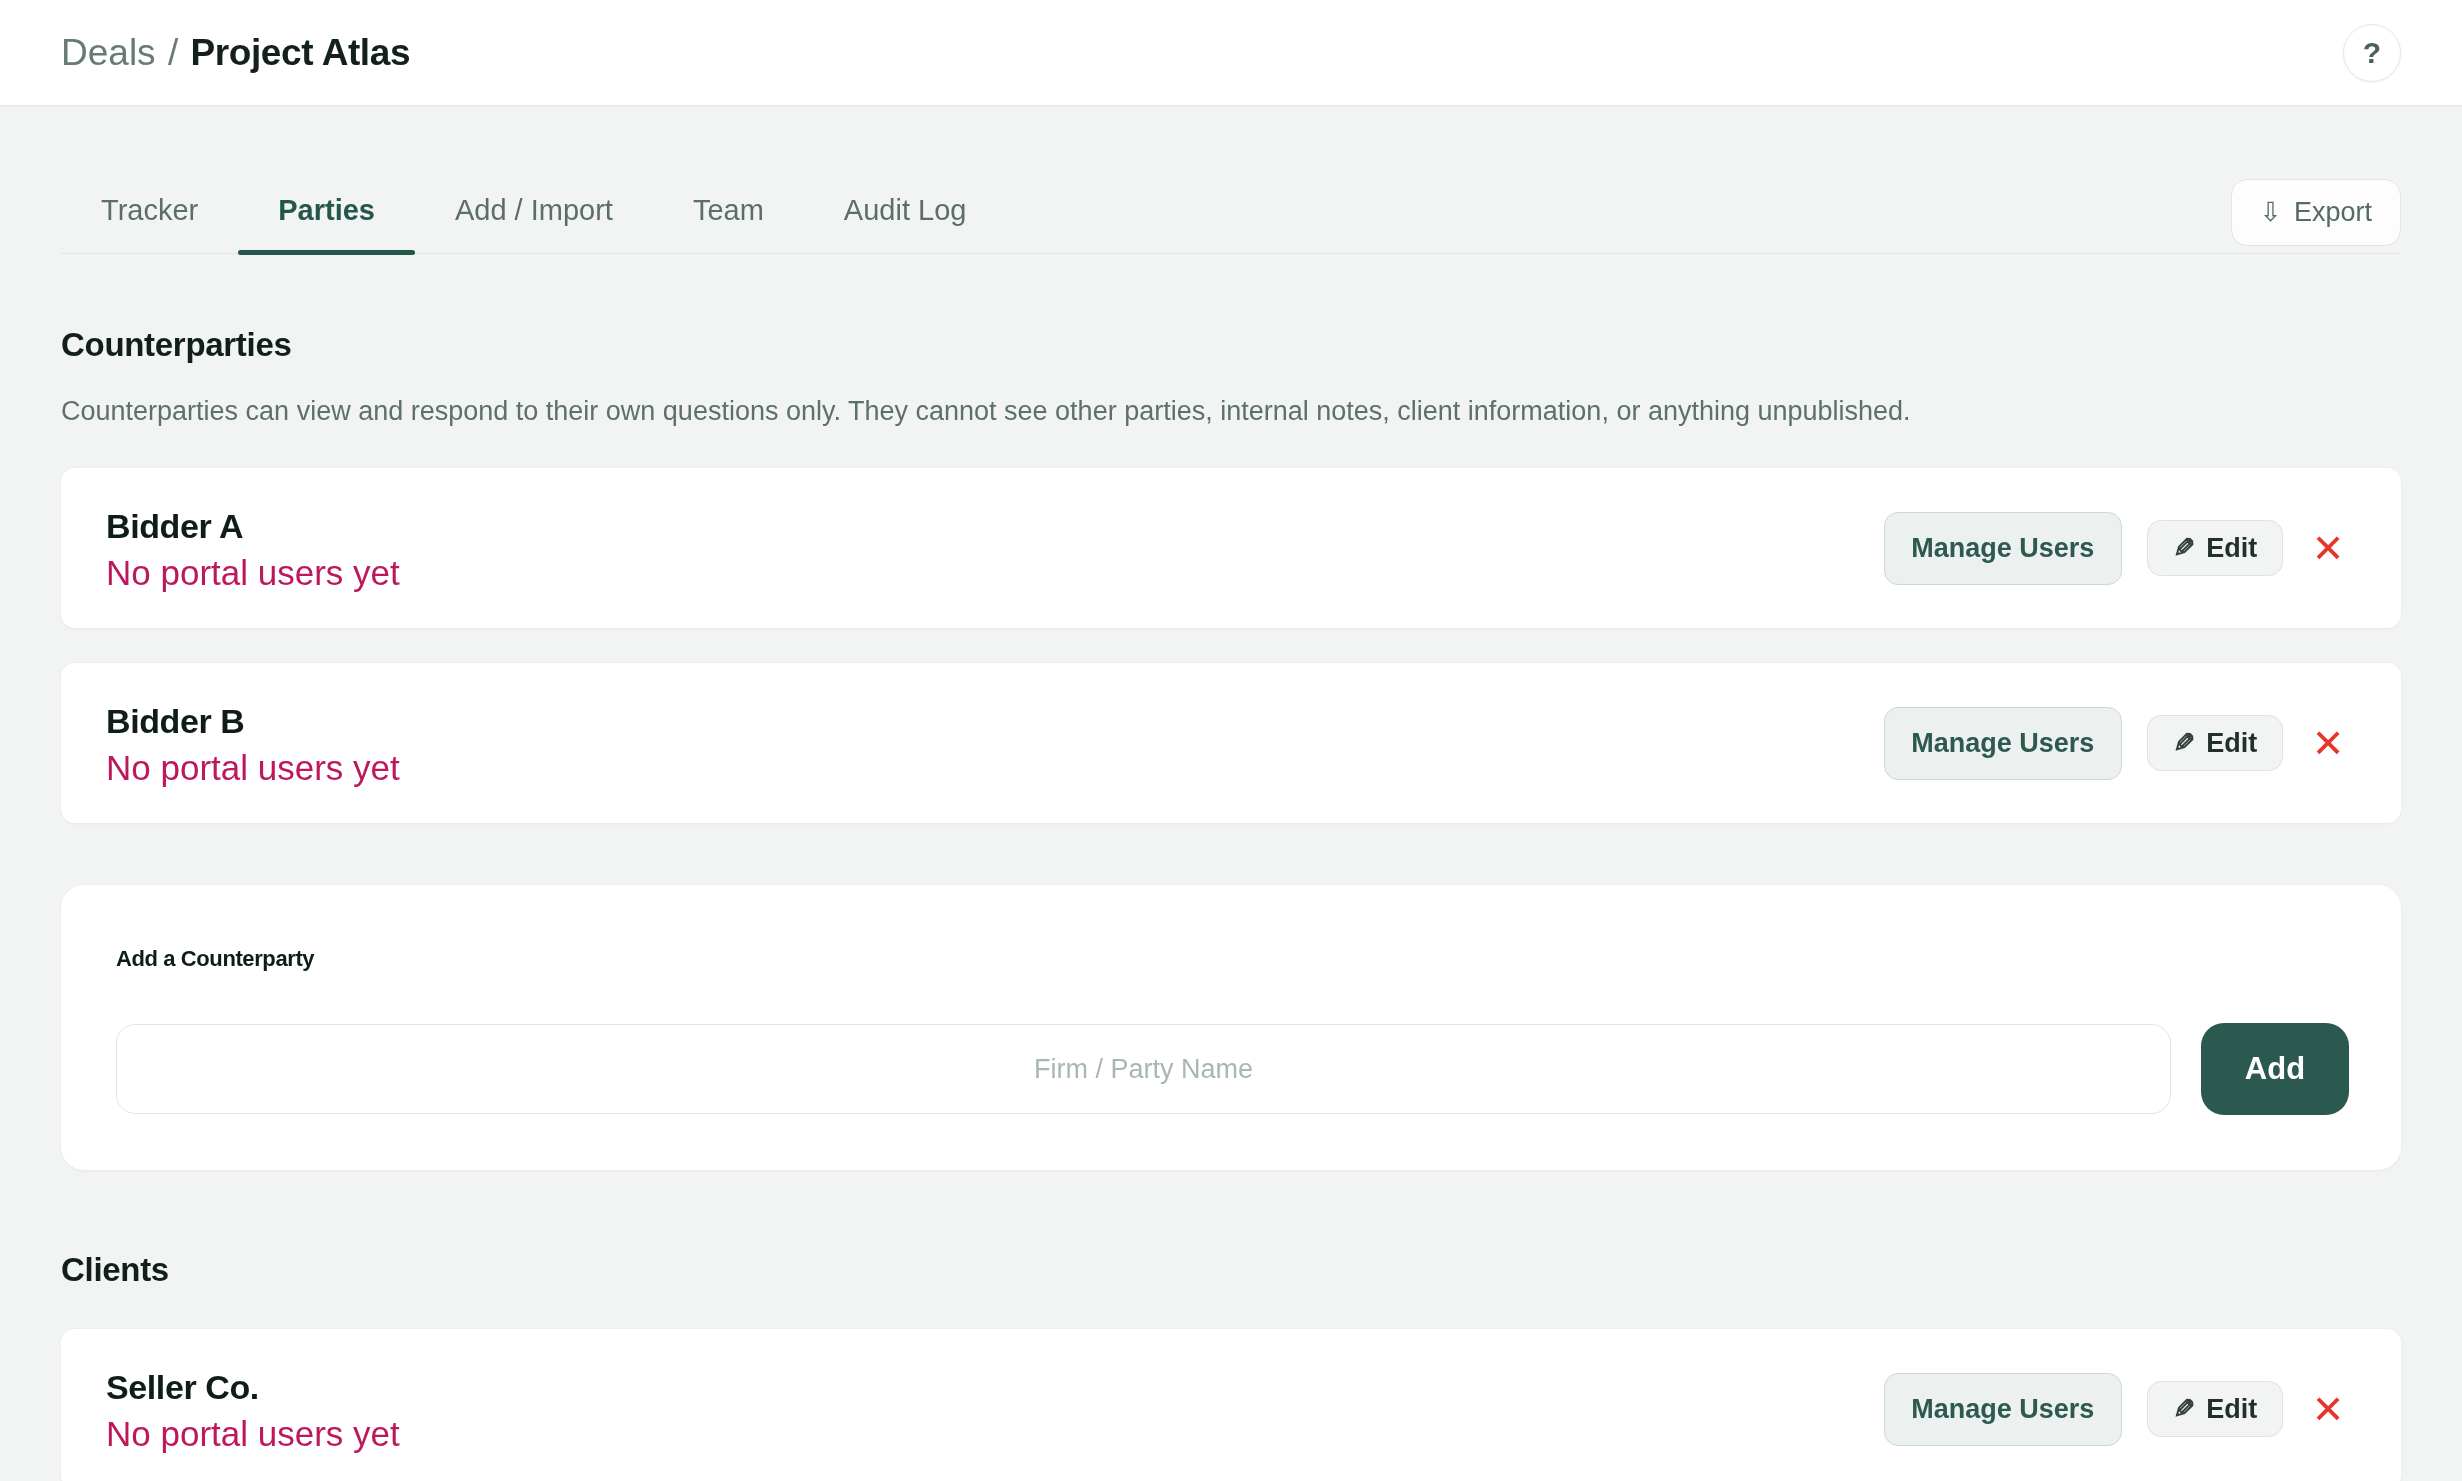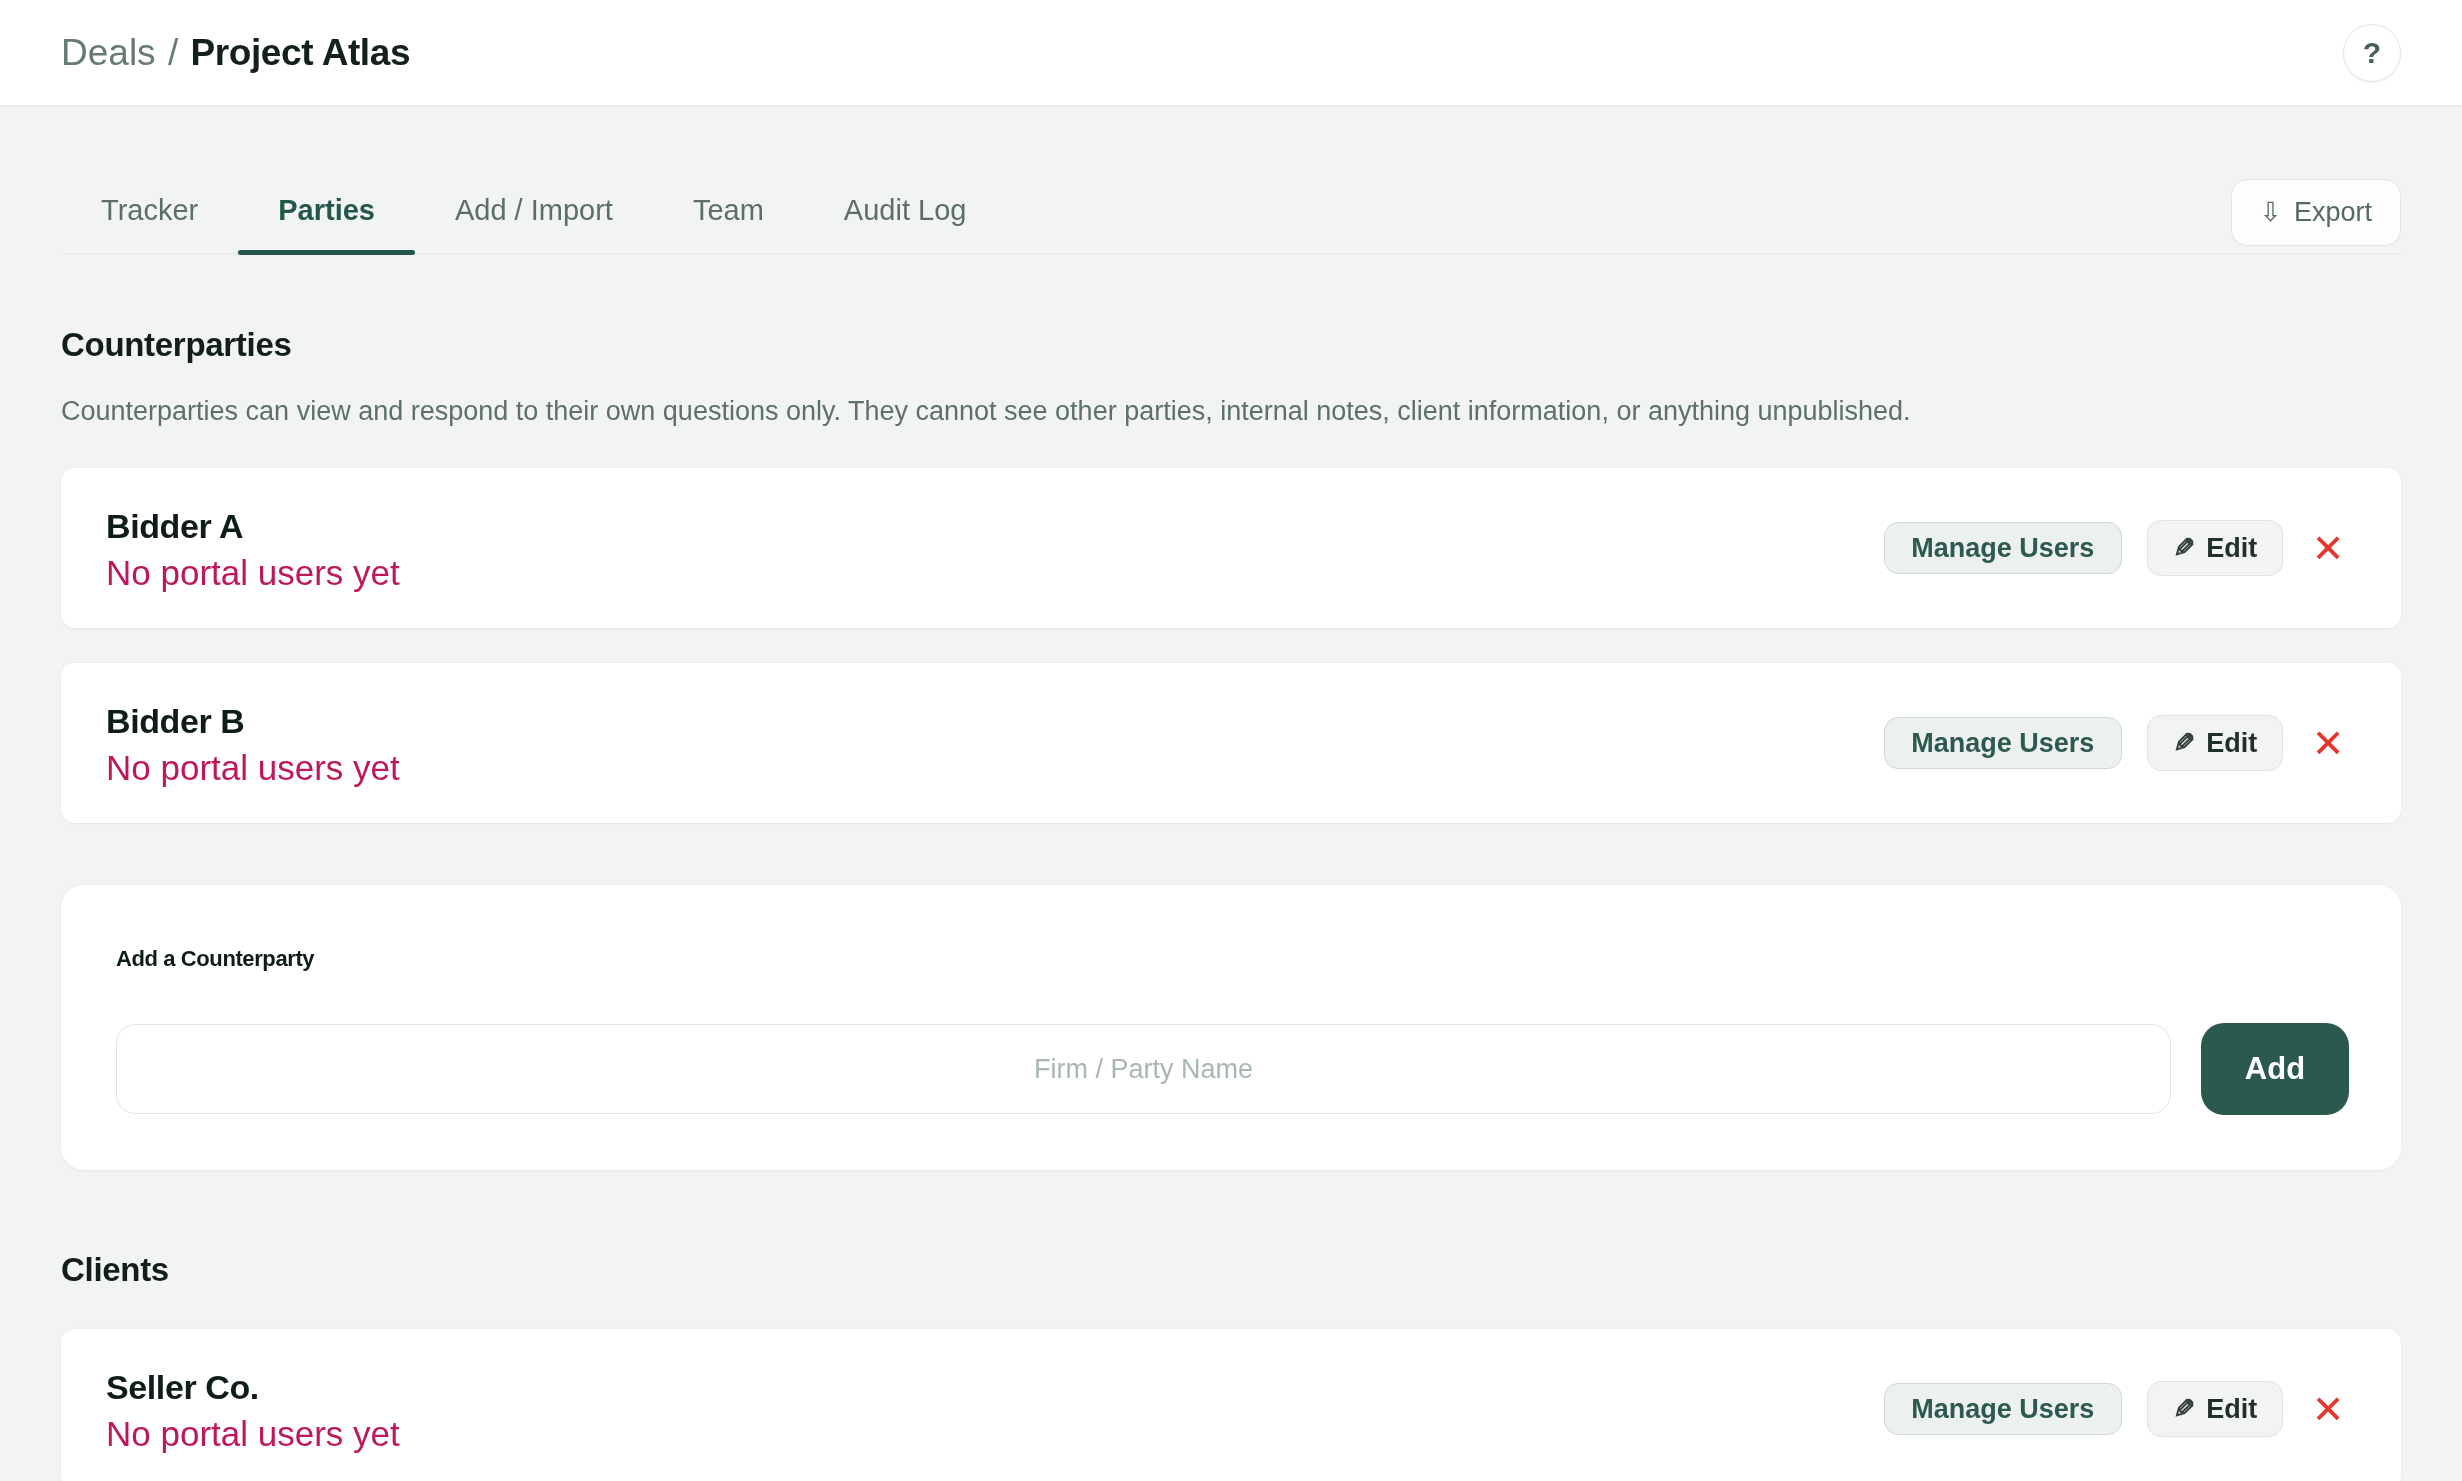--- a/index.html
+++ b/index.html
@@ -71,21 +71,21 @@
     background:#ffffff; border-radius:14px; height:160px;
     box-shadow:0 0.9px 2.6px rgba(15,29,25,0.06);
     display:flex; align-items:center; justify-content:space-between;
     padding:0 53px 0 45px;
     margin-bottom:35px;
   }
   .party-name { font-size:34px; line-height:39px; font-weight:bold; color:#0f1d19; letter-spacing:-0.4px; }
   .party-status { margin-top:10.6px; font-size:35px; line-height:32px; color:#be185d; }
   .party-actions { display:flex; align-items:center; gap:25px; }
   .btn-manage {
-    height:52px; padding:0 26.4px; border-radius:14px;
+    height:73px; padding:0 26.4px; border-radius:14px;
     background:#ecf0ee; border:1.8px solid #ccd9d4;
     color:#2d5950; font-size:27px; font-weight:bold;
     display:flex; align-items:center; cursor:pointer; white-space:nowrap;
   }
   .btn-edit {
     height:56px; padding:0 25px; border-radius:14px;
     background:#f2f4f3; border:1.8px solid #dee2e1;
     color:#22302c; font-size:27px; font-weight:bold;
     display:flex; align-items:center; gap:11.5px; cursor:pointer;
   }

